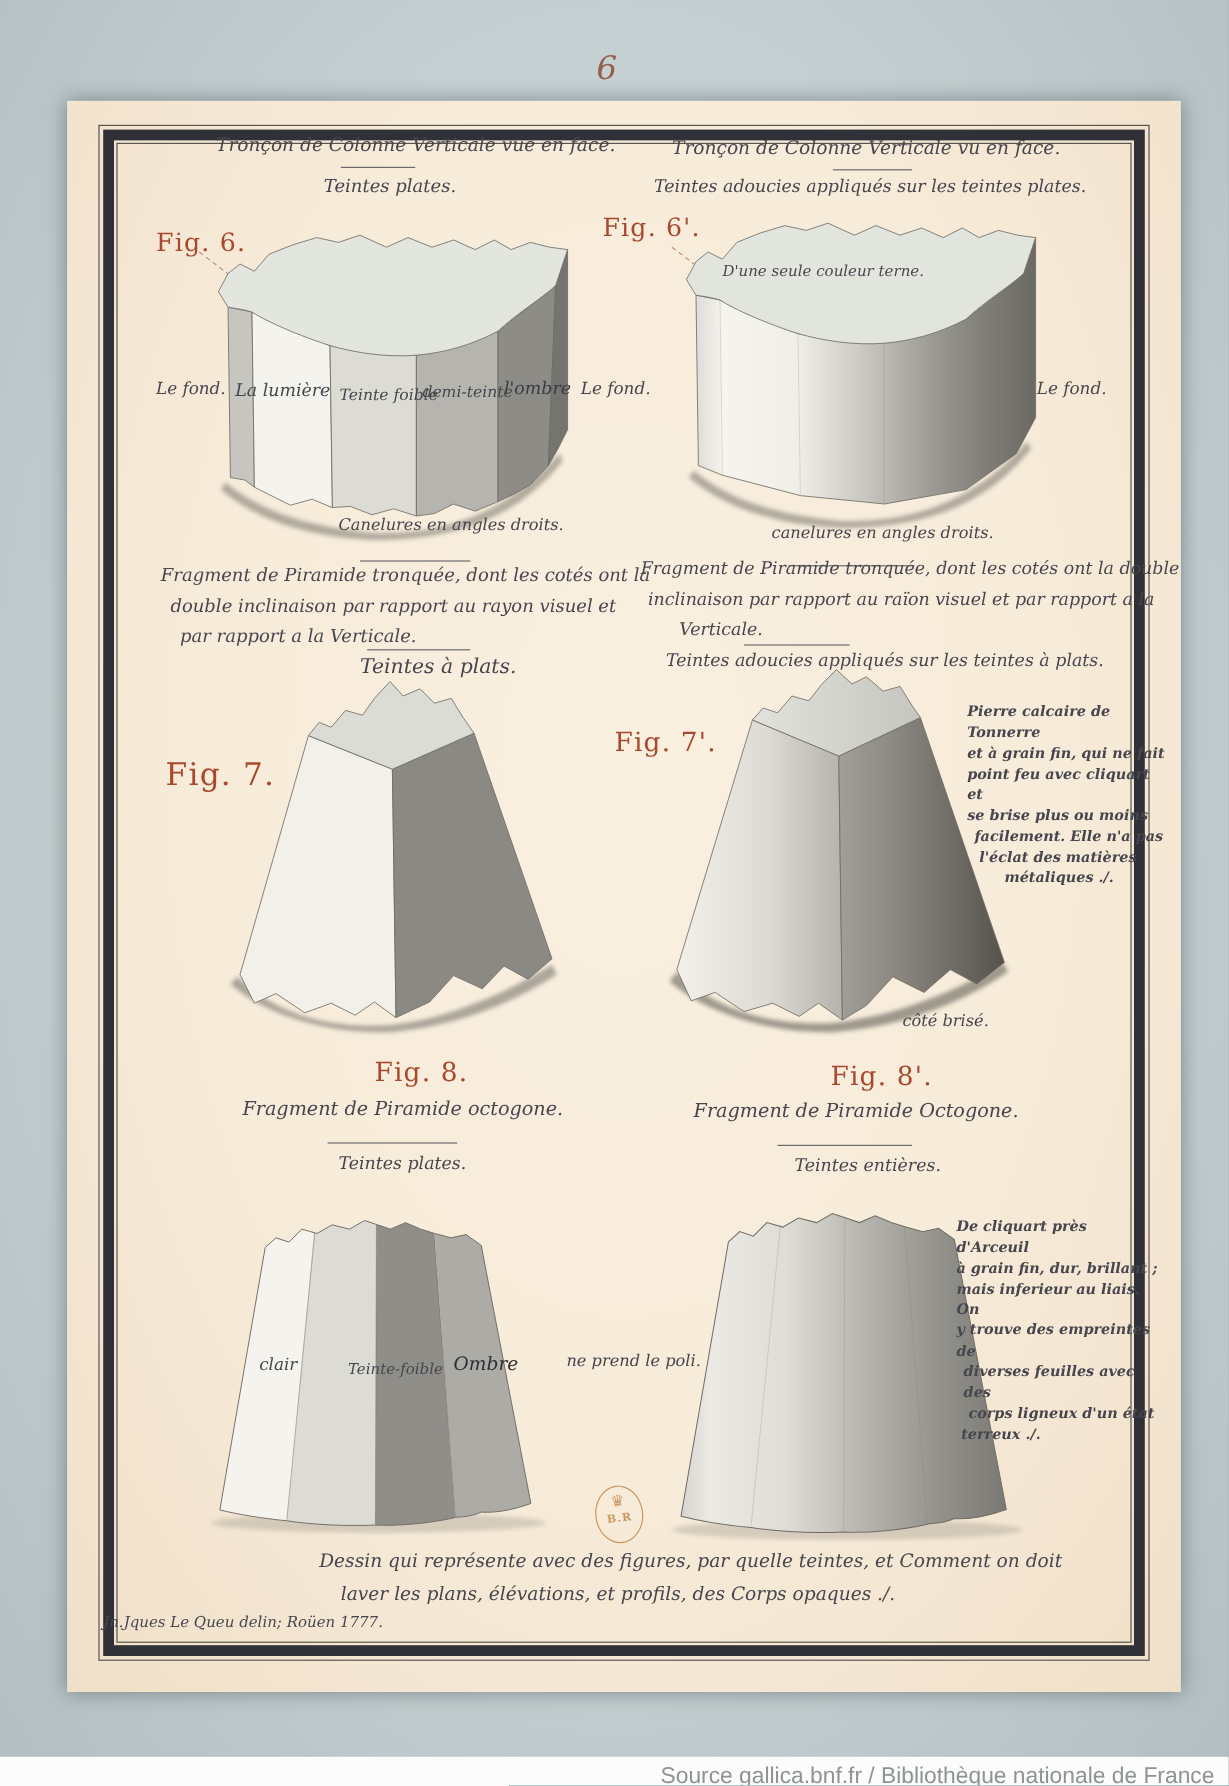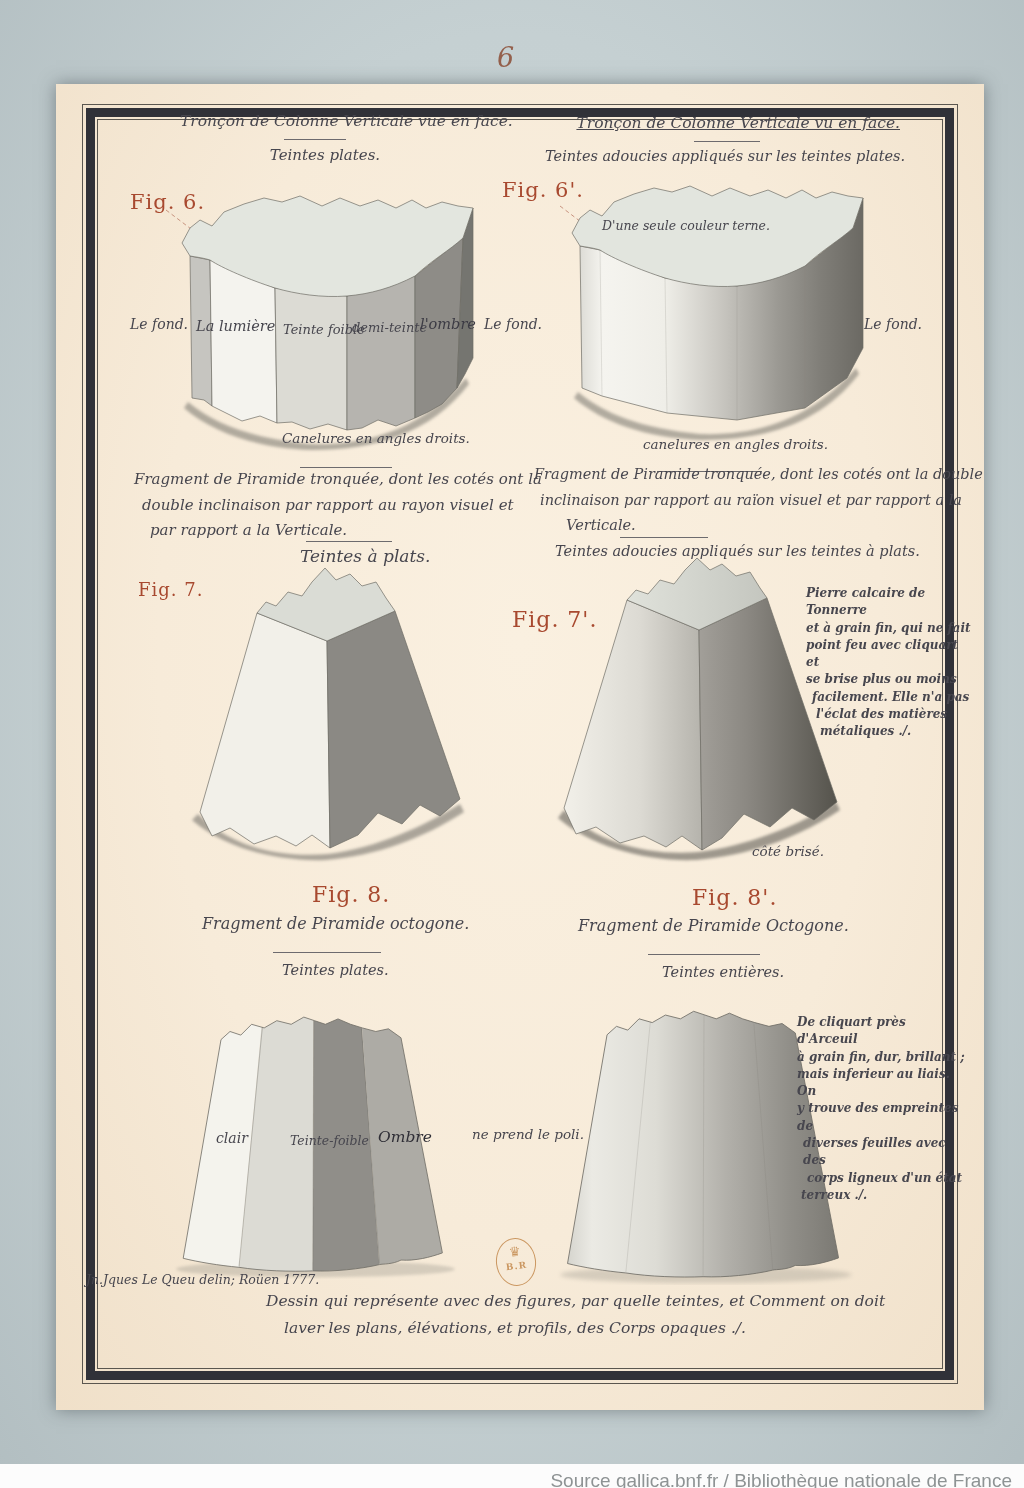--- a/index.html
+++ b/index.html
@@ -195,21 +195,21 @@
       <line x1="206" y1="23" x2="226" y2="284"></line>
     </g>
     <path d="M50,35 L60,26 L72,30 L84,18 L98,22 L112,14 L128,18 L142,10 L154,14 L166,18 L180,12 L194,18 L207,22 L222,26 L236,23 L250,33
              L296,272 C282,277 266,281 250,280 C240,285 230,284 226,285 C205,290 175,293 152,292 C128,293 95,292 70,288 C48,286 24,282 8,278 Z" fill="none" stroke="#6f6d66" stroke-width=".9"></path>
   </svg>
 
   <div class="abs hw" style="left:180px;top:112px;width:320px;text-align:center;font-size:15.5px;">Tronçon de Colonne Verticale vue en face.</div>
   <div class="rule" style="left:284px;top:139px;width:62px;"></div>
   <div class="abs hw" style="left:230px;top:146px;width:190px;text-align:center;font-size:15px;">Teintes plates.</div>
 
-  <div class="abs hw" style="left:560px;top:114px;width:340px;text-align:right;font-size:15.5px;text-decoration:underline;">Tronçon de Colonne Verticale vu en face.</div>
+  <div class="abs hw" style="left:560px;top:114px;width:340px;text-align:left;font-size:15.5px;">Tronçon de Colonne Verticale vu en face.</div>
   <div class="rule" style="left:694px;top:141px;width:66px;"></div>
   <div class="abs hw" style="left:545px;top:148px;width:350px;text-align:center;font-size:14.5px;">Teintes adoucies appliqués sur les teintes plates.</div>
 
   <div class="abs red" style="left:130px;top:190px;font-size:21px;">Fig. 6.</div>
   <div class="abs red" style="left:502px;top:178px;font-size:21px;">Fig. 6'.</div>
 
   <div class="abs hw" style="left:602px;top:218px;font-size:12.5px;">D'une seule couleur terne.</div>
 
   <div class="abs hw" style="left:130px;top:316px;font-size:14px;">Le fond.</div>
   <div class="abs hw" style="left:196px;top:318px;font-size:14.5px;">La lumière</div>
@@ -229,31 +229,31 @@
   <div class="abs hw" style="left:150px;top:521px;font-size:15px;">par rapport a la Verticale.</div>
   <div class="rule" style="left:306px;top:541px;width:86px;"></div>
   <div class="abs hw" style="left:300px;top:546px;font-size:17px;">Teintes à plats.</div>
 
   <div class="abs hw" style="left:534px;top:466px;font-size:14.5px;">Fragment de Piramide tronquée, dont les cotés ont la double</div>
   <div class="abs hw" style="left:540px;top:492px;font-size:14.5px;">inclinaison par rapport au raïon visuel et par rapport a la</div>
   <div class="abs hw" style="left:566px;top:517px;font-size:14.5px;">Verticale.</div>
   <div class="rule" style="left:620px;top:537px;width:88px;"></div>
   <div class="abs hw" style="left:555px;top:543px;width:340px;text-align:center;font-size:14.5px;">Teintes adoucies appliqués sur les teintes à plats.</div>
 
-  <div class="abs red" style="left:138px;top:579px;font-size:18px;">Fig. 7.</div>
+  <div class="abs red" style="left:138px;top:631px;font-size:26px;">Fig. 7.</div>
   <div class="abs red" style="left:512px;top:607px;font-size:22px;">Fig. 7'.</div>
 
   <div class="abs hw" style="left:806px;top:585px;font-size:12px;width:165px;white-space:normal;">
     <div class="note-line">Pierre calcaire de Tonnerre</div>
     <div class="note-line">et à grain fin, qui ne fait</div>
     <div class="note-line">point feu avec cliquart et</div>
     <div class="note-line">se brise plus ou moins</div>
     <div class="note-line" style="margin-left:6px;">facilement. Elle n'a pas</div>
     <div class="note-line" style="margin-left:10px;">l'éclat des matières</div>
-    <div class="note-line" style="margin-left:14px;">métaliques ./.</div>
+    <div class="note-line" style="margin-left:31px;">métaliques ./.</div>
   </div>
 
   <div class="abs hw" style="left:752px;top:843px;font-size:13.5px;">côté brisé.</div>
 
   <div class="abs red" style="left:312px;top:882px;font-size:22px;">Fig. 8.</div>
   <div class="abs hw" style="left:202px;top:914px;font-size:16px;">Fragment de Piramide octogone.</div>
   <div class="rule" style="left:273px;top:952px;width:108px;"></div>
   <div class="abs hw" style="left:282px;top:962px;font-size:14.5px;">Teintes plates.</div>
 
   <div class="abs red" style="left:692px;top:885px;font-size:22px;">Fig. 8'.</div>
@@ -276,19 +276,19 @@
     <div class="note-line" style="margin-left:4px;">terreux ./.</div>
   </div>
 
   <div class="stamp">
     <span class="crown">♛</span>
     <span class="letters">B.R</span>
   </div>
 
   <div class="abs hw" style="left:266px;top:1292px;font-size:15.5px;">Dessin qui représente avec des figures, par quelle teintes, et Comment on doit</div>
   <div class="abs hw" style="left:284px;top:1319px;font-size:15.5px;">laver les plans, élévations, et profils, des Corps opaques ./.</div>
-  <div class="abs hw" style="left:86px;top:1272px;font-size:12.5px;">Jn.Jques Le Queu delin; Roüen 1777.</div>
+  <div class="abs hw" style="left:86px;top:1344px;font-size:12.5px;">Jn.Jques Le Queu delin; Roüen 1777.</div>
 
   <div class="footerbar">
     <span>Source gallica.bnf.fr  /  Bibliothèque nationale de France</span>
   </div>
 
 </div>
 
 </body></html>

